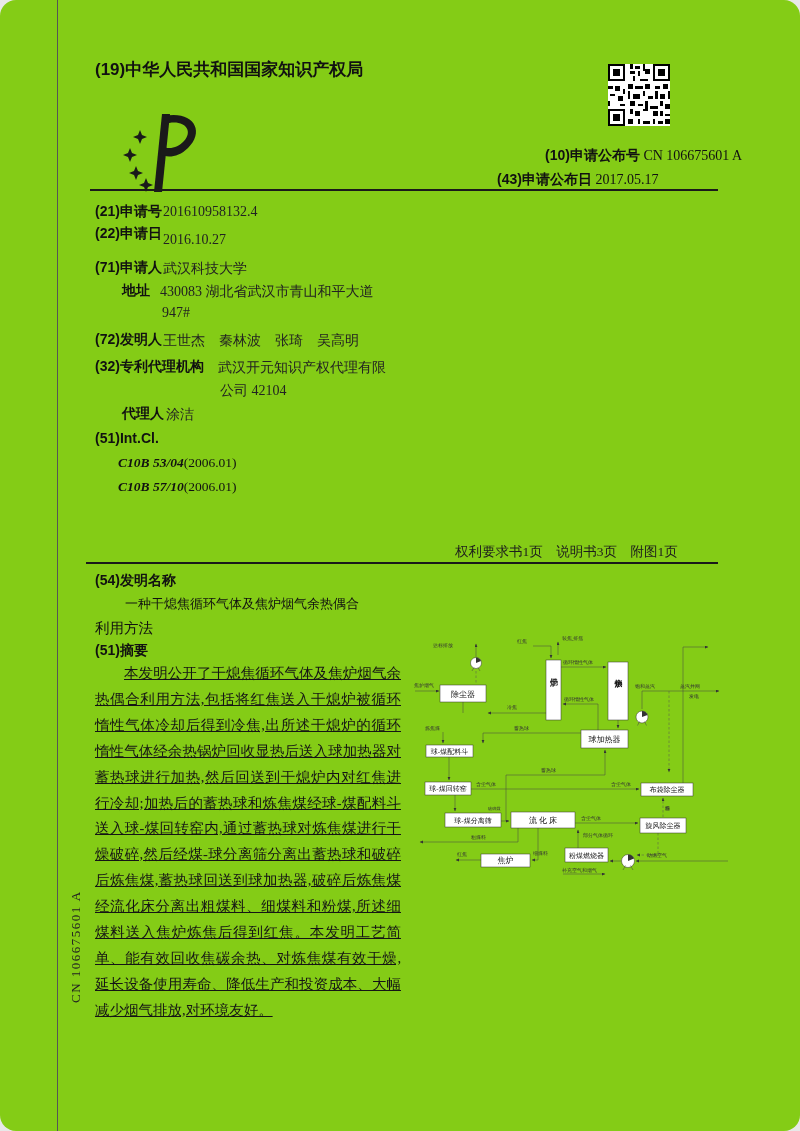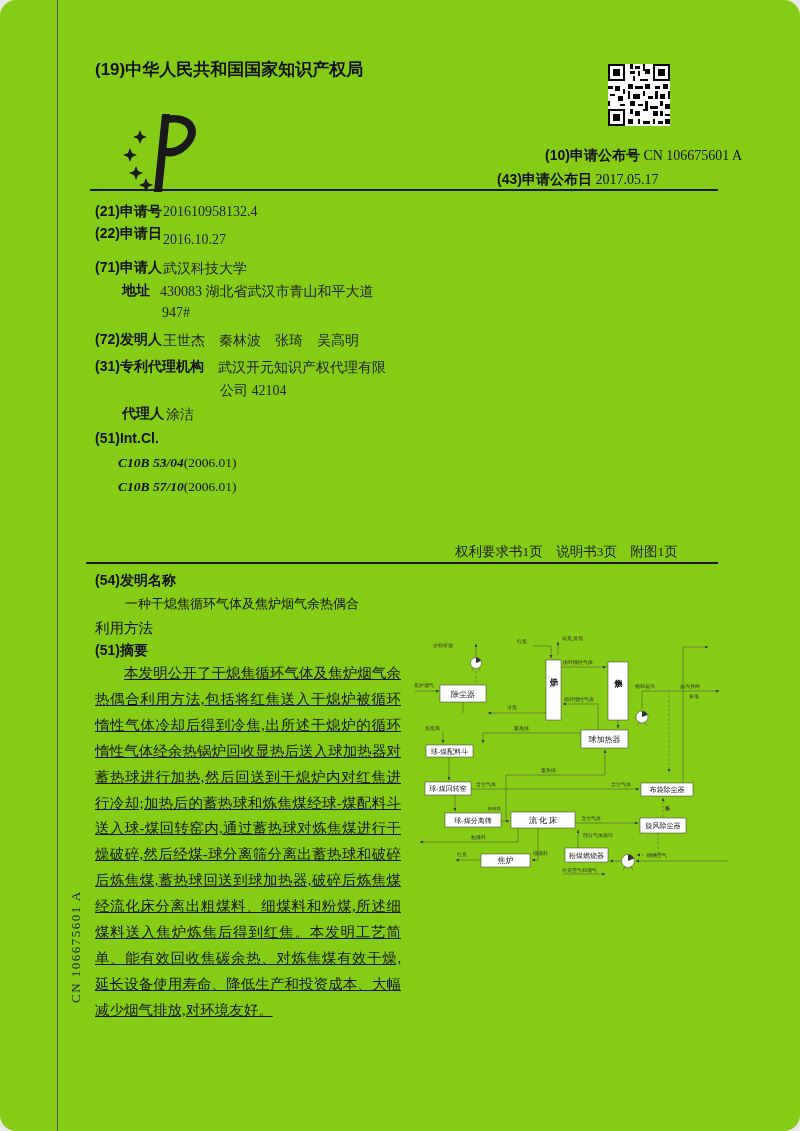--- a/index.html
+++ b/index.html
@@ -127,21 +127,21 @@
   <div class="abs hei lbl" style="left:95px;top:259px;">(71)申请人</div>
   <div class="abs song val" style="left:163px;top:260px;">武汉科技大学</div>
 
   <div class="abs hei lbl" style="left:122px;top:282px;">地址</div>
   <div class="abs song val" style="left:160px;top:283px;">430083 湖北省武汉市青山和平大道</div>
   <div class="abs song val" style="left:162px;top:305px;">947#</div>
 
   <div class="abs hei lbl" style="left:95px;top:331px;">(72)发明人</div>
   <div class="abs song val pre" style="left:163px;top:332px;">王世杰　秦林波　张琦　吴高明</div>
 
-  <div class="abs hei lbl" style="left:95px;top:358px;">(31)专利代理机构</div>
+  <div class="abs hei lbl" style="left:95px;top:358px;">(32)专利代理机构</div>
   <div class="abs song val" style="left:218px;top:359px;">武汉开元知识产权代理有限</div>
   <div class="abs song val" style="left:220px;top:382px;">公司 42104</div>
 
   <div class="abs hei lbl" style="left:122px;top:405px;">代理人</div>
   <div class="abs song val" style="left:166px;top:406px;">涂洁</div>
 
   <div class="abs hei lbl" style="left:95px;top:430px;">(51)Int.Cl.</div>
   <div class="abs" style="left:118px;top:453px;">
     <span class="song intcl-main">C10B 53/04</span><span class="song intcl-paren">(2006.01)</span>
   </div>

